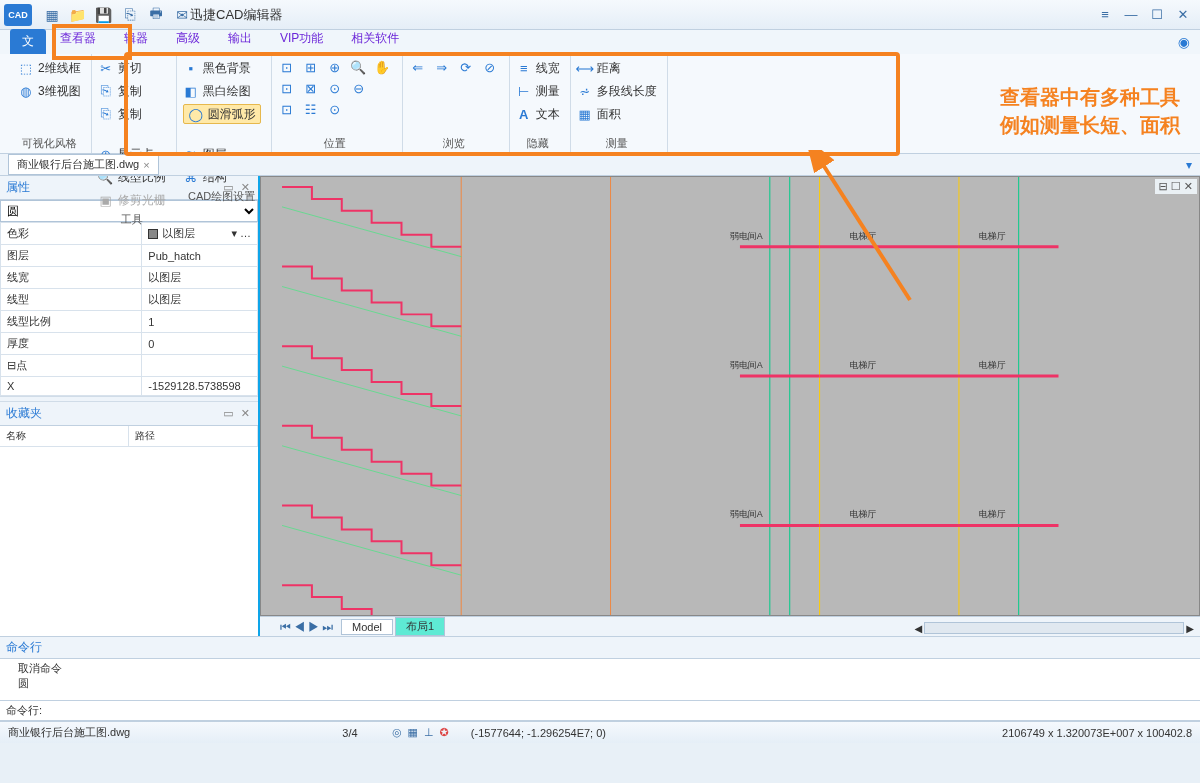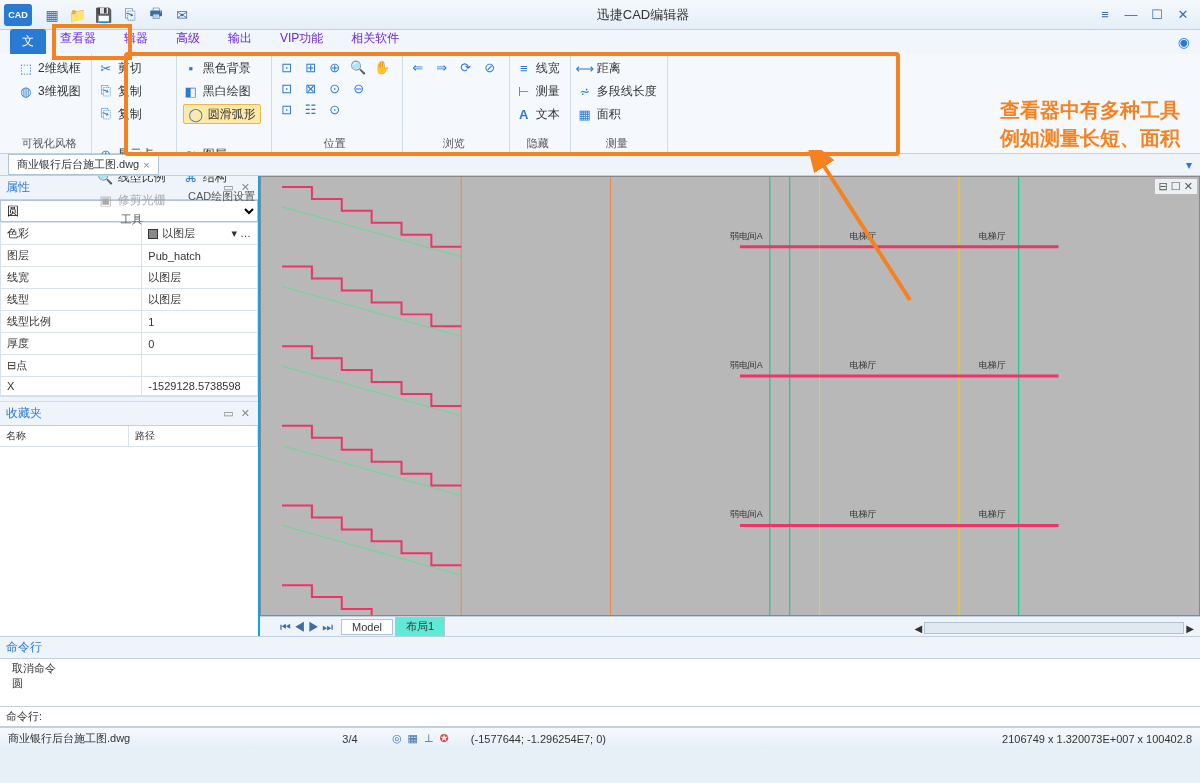--- a/index.html
+++ b/index.html
@@ -3,21 +3,21 @@
 <meta charset="utf-8">
 <style>
 * { margin: 0; padding: 0; box-sizing: border-box; font-family: "Microsoft YaHei", sans-serif; }
 body { width: 1200px; height: 783px; background: #e8f0f7; overflow: hidden; font-size: 12px; color: #333; position: relative; }
 
 
 .titlebar { height: 30px; background: linear-gradient(#f5f9fd,#e5eef7); display: flex; align-items: center; border-bottom: 1px solid #c0d0e0; }
 .titlebar .appicon { width: 28px; height: 22px; margin: 0 4px; background: #2a7ad4; border-radius: 3px; color: #fff; font-size: 9px; display: flex; align-items: center; justify-content: center; font-weight: bold; }
 .titlebar .qat { display: flex; gap: 10px; margin-left: 8px; }
 .titlebar .qat span { width: 16px; height: 16px; color: #3a6ea5; font-size: 14px; display: flex; align-items: center; justify-content: center; cursor: pointer; }
-.titlebar .title { flex: 1; text-align: center; font-size: 13px; color: #333; }
+.titlebar .title { flex: 1; text-align: left; font-size: 13px; color: #333; }
 .titlebar .winctrls { display: flex; gap: 8px; margin-right: 8px; }
 .titlebar .winctrls span { width: 18px; height: 18px; display: flex; align-items: center; justify-content: center; color: #3a6ea5; cursor: pointer; font-size: 13px; }
 
 
 .menutabs { height: 24px; background: #f0f6fb; display: flex; align-items: flex-end; padding-left: 10px; position: relative; }
 .menutabs .filetab { background: #2a7ad4; color: #fff; padding: 4px 12px; border-radius: 3px 3px 0 0; font-size: 12px; cursor: pointer; }
 .menutabs .tab { padding: 7px 14px; color: #6d28d9; cursor: pointer; font-size: 12px; }
 .menutabs .helpicon { position: absolute; right: 10px; top: 4px; color: #2a7ad4; font-size: 14px; cursor: pointer; }
 .orange-highlight-menu { position: absolute; left: 52px; top: 24px; width: 80px; height: 36px; border: 4px solid #f58220; z-index: 100; pointer-events: none; }
 
@@ -28,21 +28,21 @@
 .ribbon-group .row { display: flex; align-items: center; gap: 4px; height: 20px; white-space: nowrap; }
 .ribbon-group .row .icn { width: 16px; height: 16px; display: inline-flex; align-items: center; justify-content: center; color: #2a7ad4; font-size: 13px; }
 .ribbon-group .label { text-align: center; color: #555; font-size: 11px; margin-top: 2px; }
 .ribbon-group .col2 { display: flex; gap: 20px; }
 .ribbon-group .col { display: flex; flex-direction: column; gap: 3px; }
 .highlighted-btn { background: #ffe9a8; border: 1px solid #e6b84d; border-radius: 2px; padding: 1px 4px; }
 .iconrow { display: flex; gap: 6px; }
 .iconrow .icn { width: 18px; height: 18px; display: inline-flex; align-items: center; justify-content: center; color: #2a7ad4; font-size: 13px; }
 
 .orange-ribbon-box { position: absolute; left: 124px; top: 52px; width: 776px; height: 104px; border: 4px solid #f58220; border-radius: 4px; z-index: 90; pointer-events: none; }
-.annotation { position: absolute; right: 20px; top: 96px; color: #f58220; font-size: 20px; font-weight: bold; line-height: 1.4; z-index: 95; margin-left: 48px; }
+.annotation { position: absolute; right: 20px; top: 83px; color: #f58220; font-size: 20px; font-weight: bold; line-height: 1.4; z-index: 95; margin-left: 48px; }
 .arrow-svg { position: absolute; left: 800px; top: 150px; z-index: 95; pointer-events: none; }
 
 
 .doctab-row { height: 22px; background: #eef4fa; border-bottom: 1px solid #c0d0e0; display: flex; align-items: center; position: relative; }
 .doctab { background: #fff; border: 1px solid #b0c4d8; padding: 2px 8px; margin-left: 8px; font-size: 11px; display: flex; align-items: center; gap: 4px; }
 .doctab .x { color: #888; cursor: pointer; }
 .doctab-row .qq { position: absolute; right: 8px; color: #2a7ad4; }
 
 
 .mainarea { display: flex; height: 460px; }
@@ -64,21 +64,21 @@
 .canvas .winbtns { position: absolute; right: 2px; top: 2px; background: rgba(240,246,251,0.9); padding: 1px 4px; font-size: 11px; color: #555; z-index: 5; }
 .canvas svg { width: 100%; height: 100%; }
 .canvas-tabs { height: 20px; background: #eef4fa; display: flex; align-items: center; padding-left: 20px; gap: 2px; border-top: 1px solid #c0d0e0; position: relative; }
 .canvas-tabs .ctab { background: #fff; border: 1px solid #b0c4d8; padding: 1px 10px; font-size: 11px; cursor: pointer; }
 .canvas-tabs .ctab.inactive { background: #5eead4; }
 .hscroll { position: absolute; right: 6px; bottom: 2px; display: flex; align-items: center; gap: 2px; font-size: 10px; }
 .hscroll .track { width: 260px; height: 12px; background: #e0e8f0; border: 1px solid #b0c4d8; }
 
 
 .cmd-title { background: #eef4fa; border-top: 1px solid #c0d0e0; border-bottom: 1px solid #c0d0e0; padding: 2px 6px; color: #2a7ad4; font-size: 12px; }
-.cmd-output { height: 48px; background: #fff; padding: 2px 12px; font-size: 11px; overflow-y: auto; border-bottom: 1px solid #c0d0e0; }
+.cmd-output { height: 42px; background: #fff; padding: 2px 18px; font-size: 11px; overflow-y: auto; border-bottom: 1px solid #c0d0e0; }
 .cmd-input-row { display: flex; align-items: center; background: #fff; padding: 2px 6px; border-bottom: 1px solid #c0d0e0; }
 .cmd-input-row label { font-size: 11px; margin-right: 6px; }
 .cmd-input-row input { flex: 1; border: none; outline: none; font-size: 11px; }
 
 
 .statusbar { height: 22px; background: linear-gradient(#f5f9fd,#e5eef7); display: flex; align-items: center; padding: 0 8px; font-size: 11px; color: #333; gap: 12px; border-top: 1px solid #c0d0e0; }
 .statusbar .sfile { flex: 0 0 300px; }
 .statusbar .spage { width: 60px; text-align: center; }
 .statusbar .sicons { display: flex; gap: 6px; color: #3a6ea5; }
 .statusbar .sicons span { cursor: pointer; }

